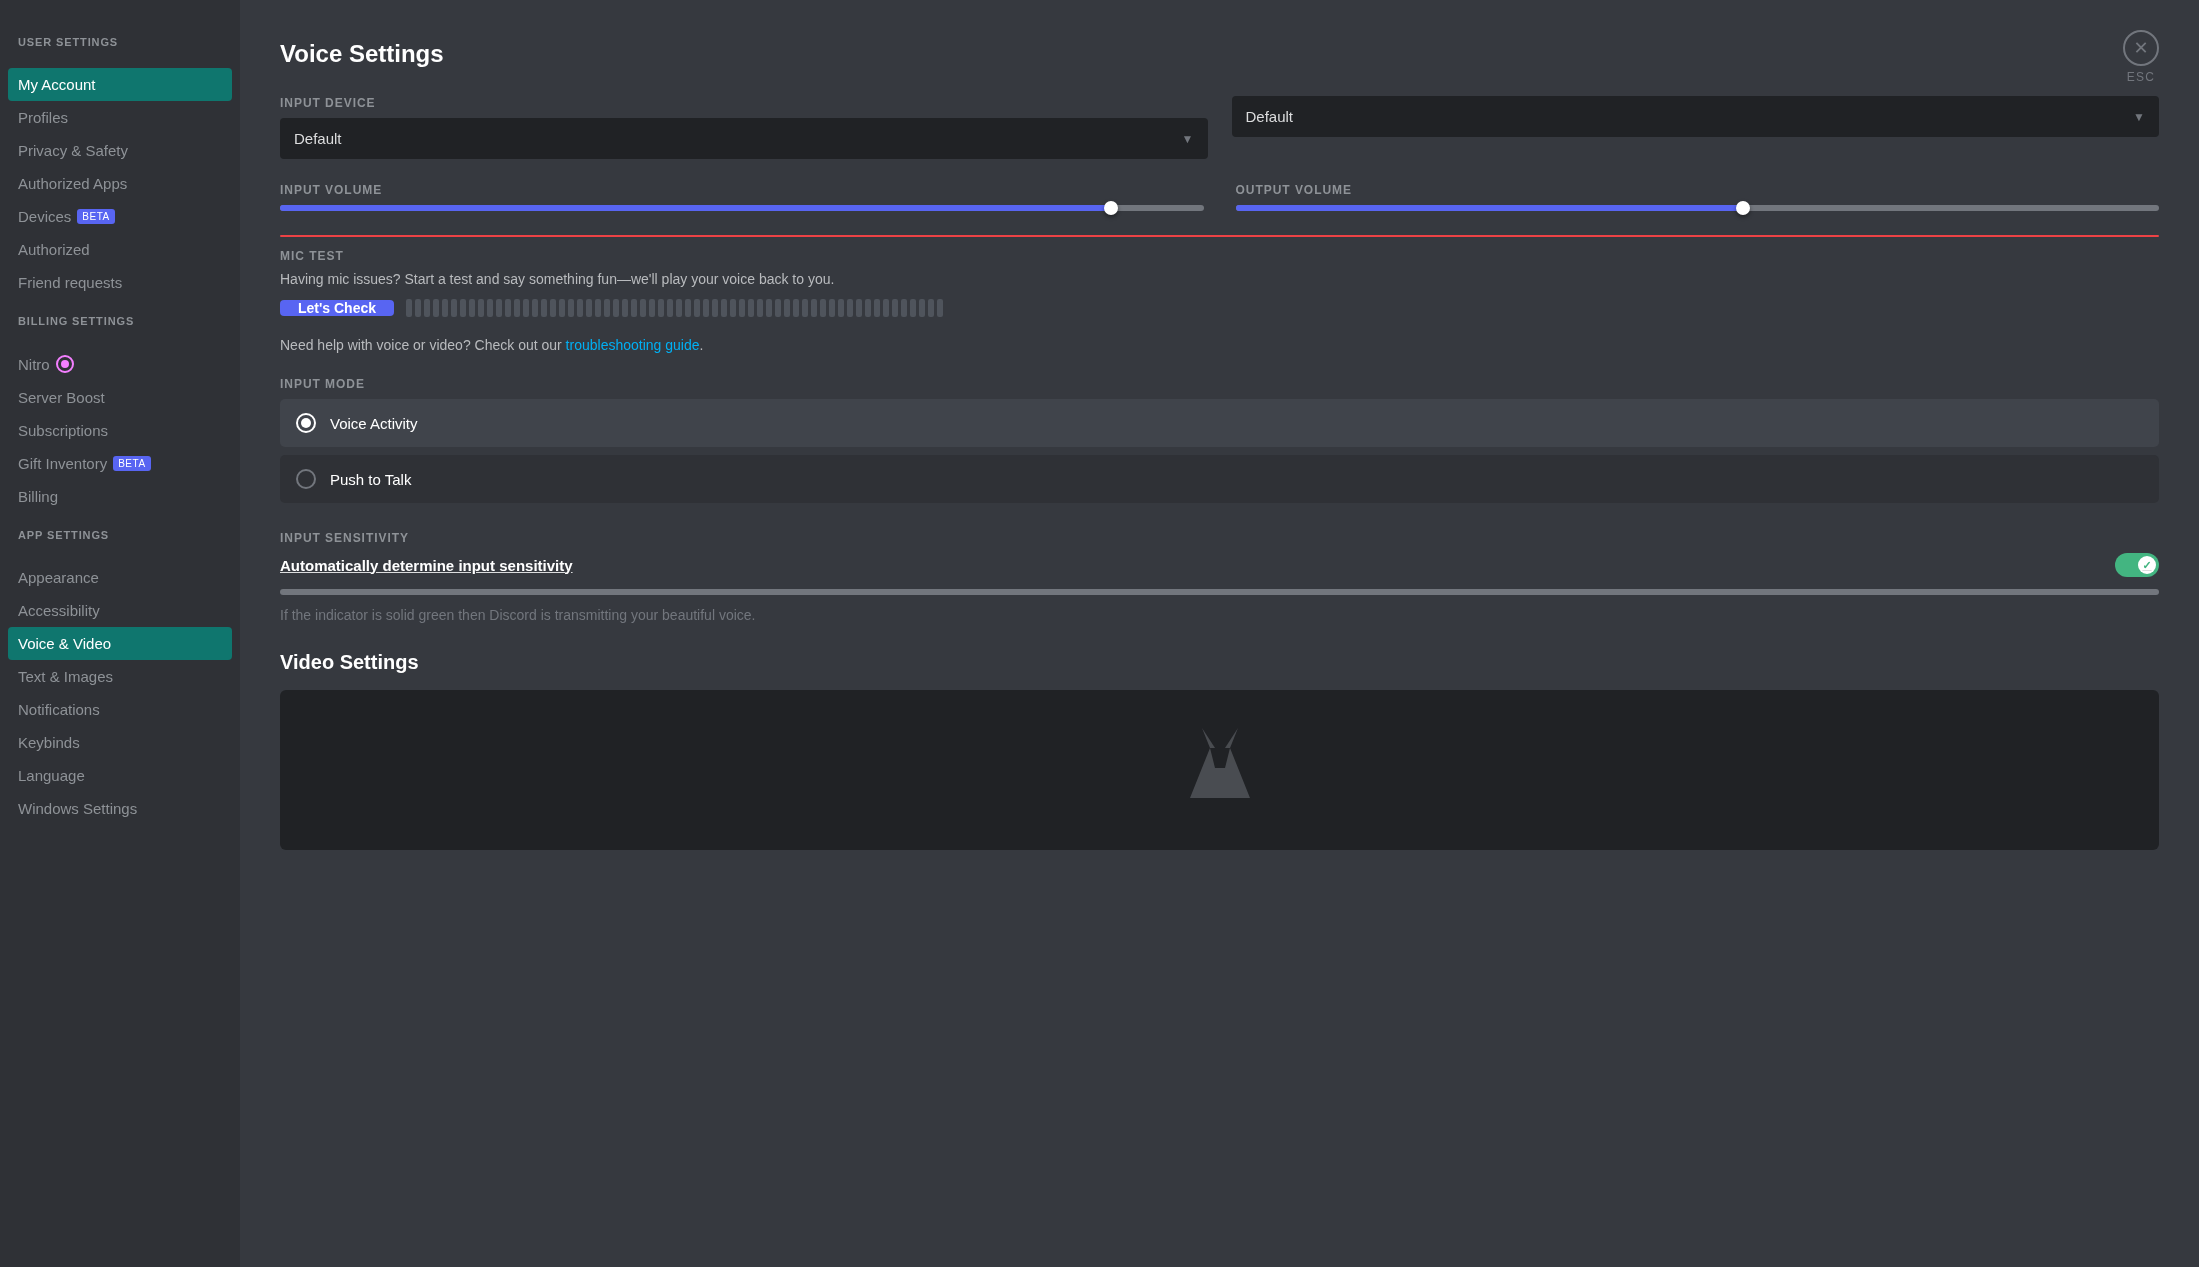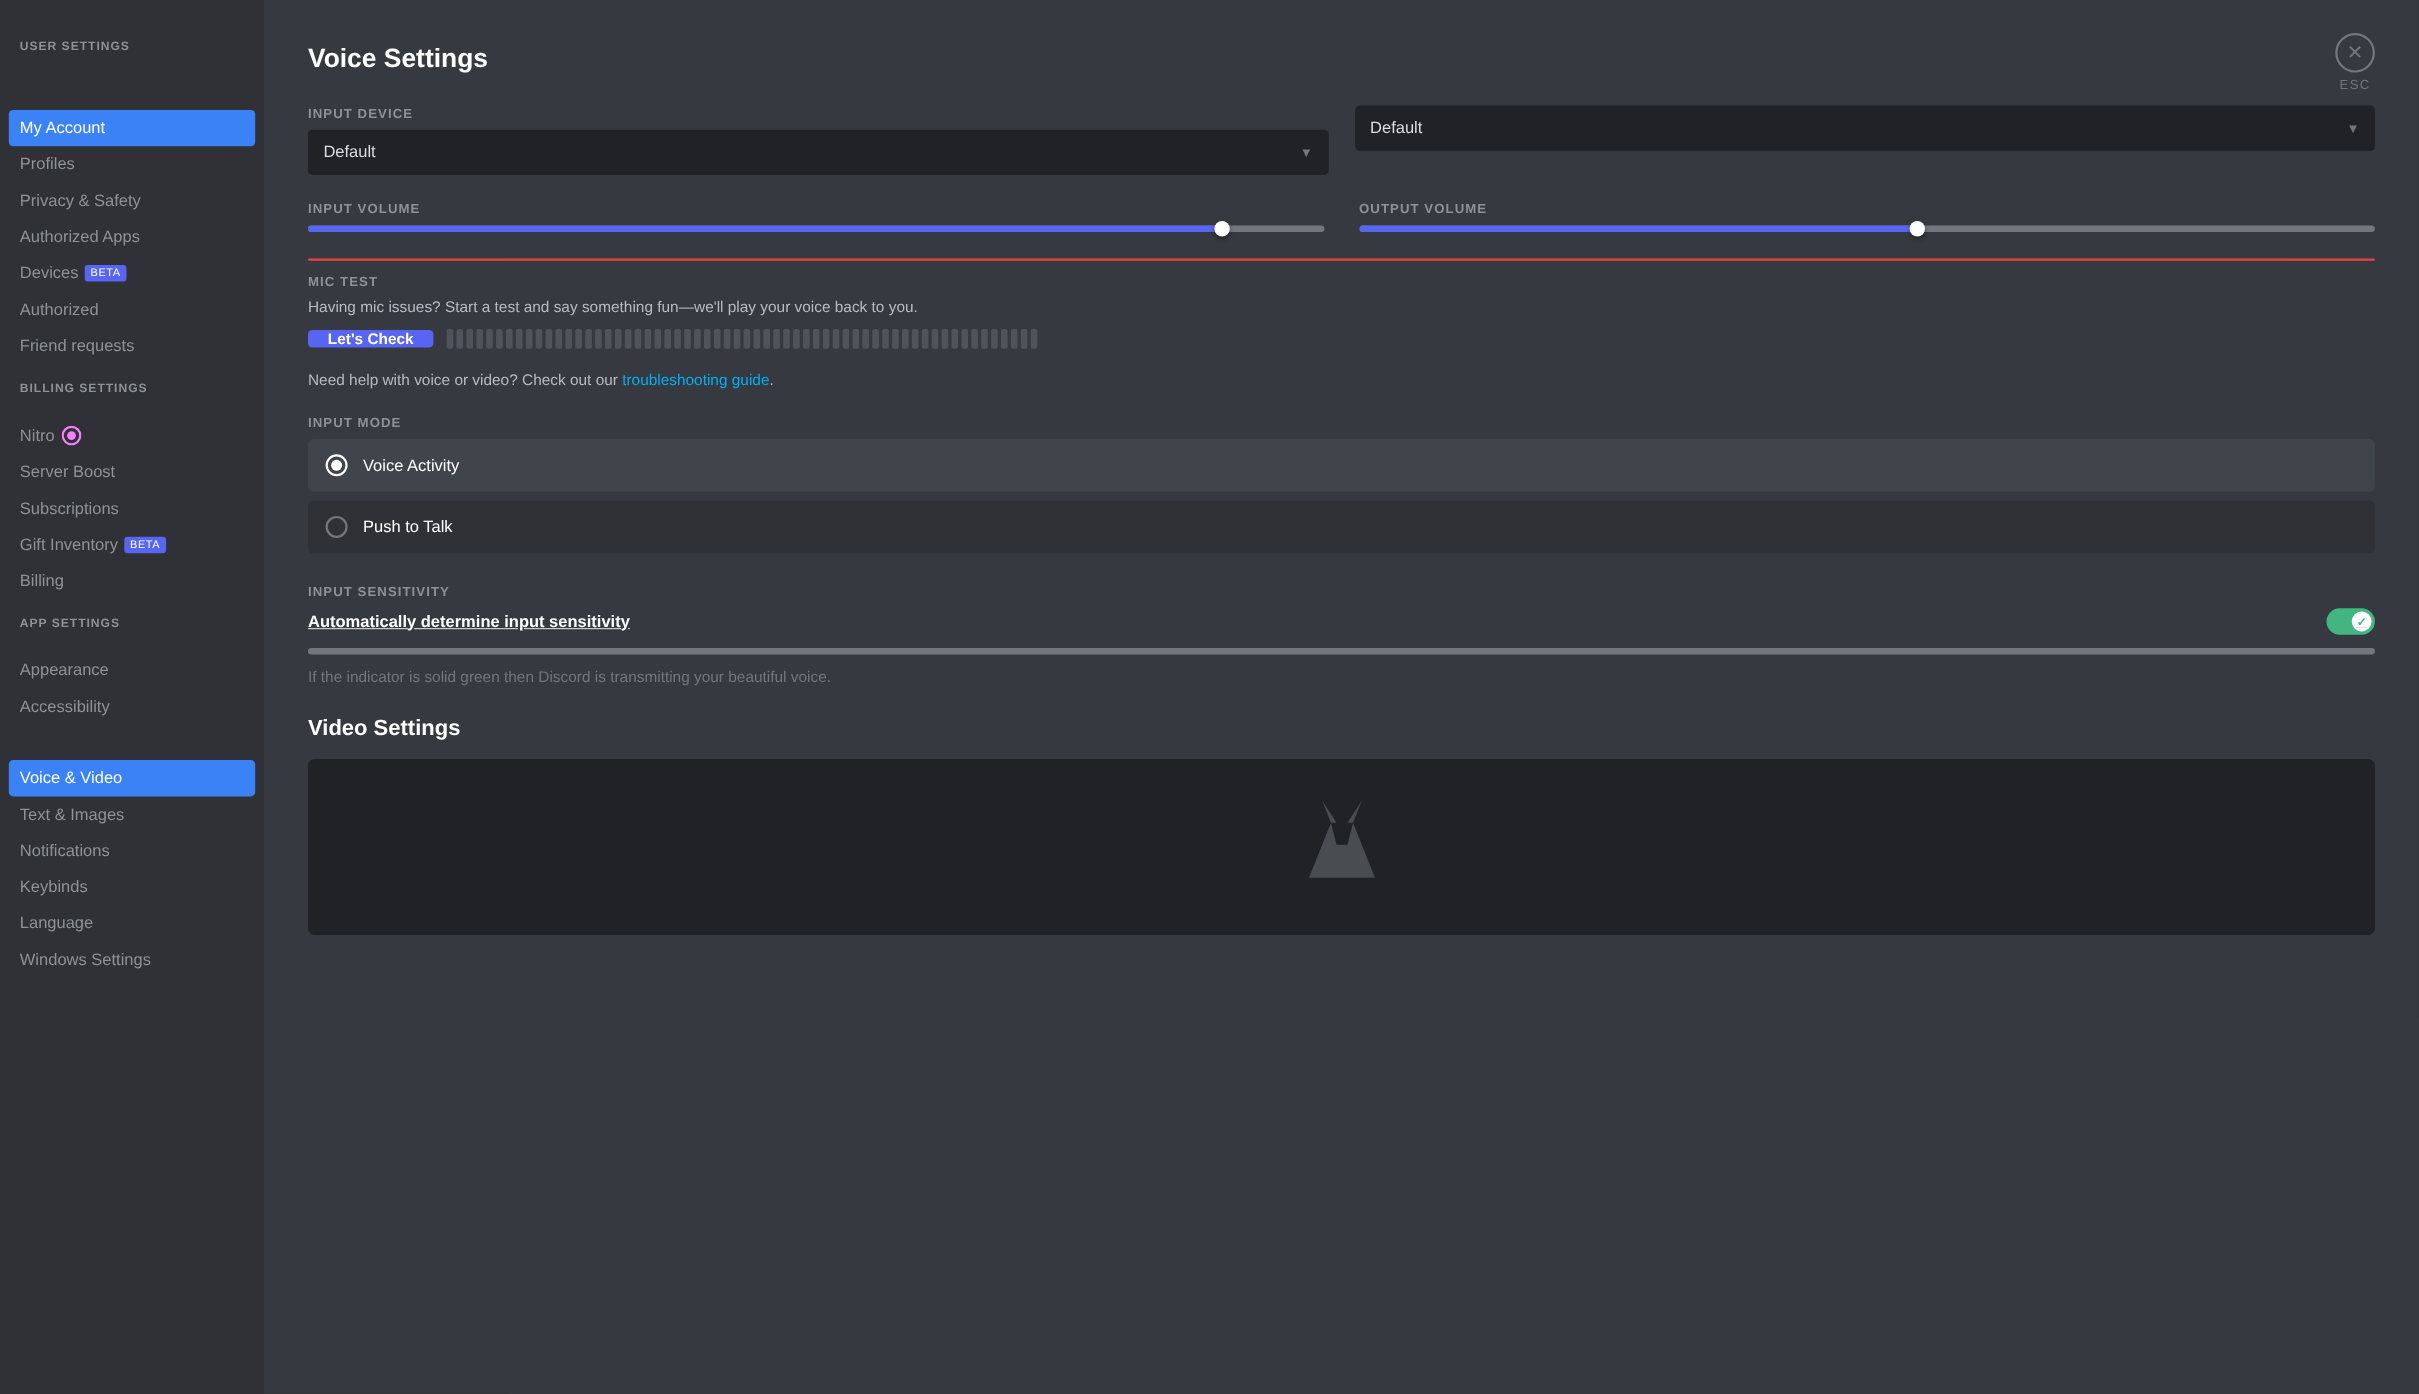--- a/index.html
+++ b/index.html
@@ -32,23 +32,22 @@
       display: flex;
       align-items: center;
       padding: 8px 10px;
       border-radius: 4px;
       cursor: pointer;
       font-size: 15px;
       color: #8e9297;
       gap: 6px;
     }
     .sidebar-item.active {
-      background: #3b82f6;
+      background: #0f766e;
       color: #ffffff;
-      margin-top: 32px;
     }
     .badge {
       font-size: 10px;
       font-weight: 400;
       padding: 2px 5px;
       border-radius: 3px;
       text-transform: uppercase;
       letter-spacing: 0.05em;
     }
     .badge-beta {

